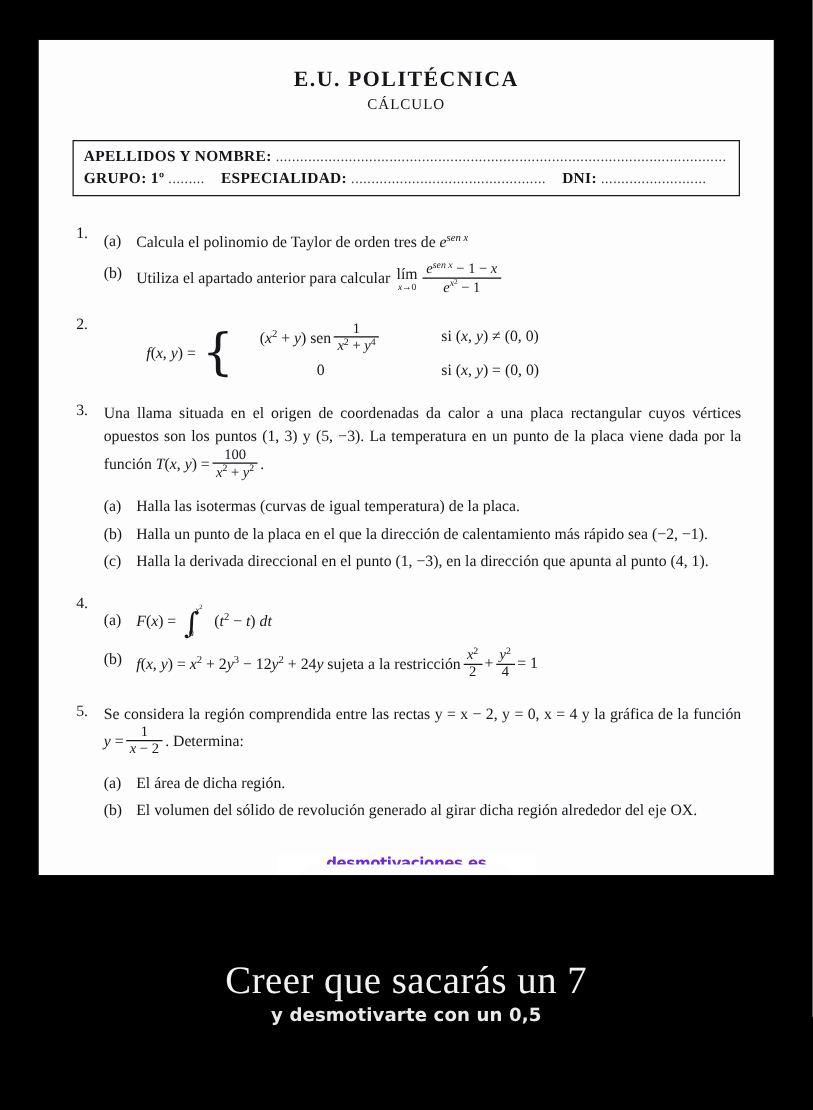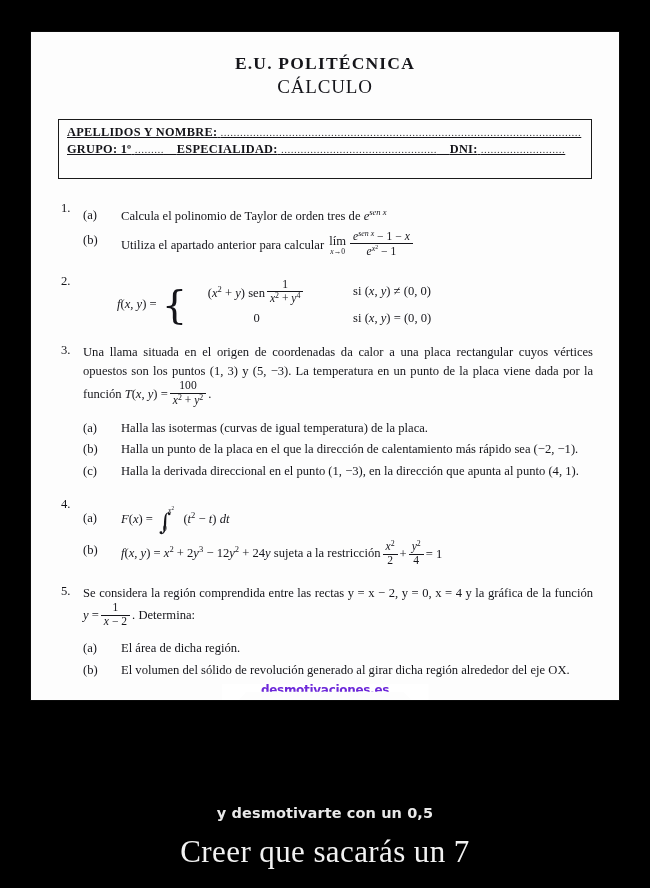--- a/index.html
+++ b/index.html
@@ -16,43 +16,43 @@
     box-shadow:0 0 0 1px #0b0b0b;
   }
   .paper-pad{padding:14px 26px 0 26px;}
 
   
   .school{
     text-align:center;font-size:17.5px;letter-spacing:1.2px;
     font-weight:700;margin:7px 0 0 0;
   }
   .subject{
-    text-align:center;font-size:19px;letter-spacing:.8px;margin:2px 0 0 0;
+    text-align:center;font-size:12px;letter-spacing:.8px;margin:2px 0 0 0;
   }
   .examdate{
     text-align:center;font-size:12.5px;margin:4px 0 0 0;
   }
 
   
   .idbox{
     margin:21px 1px 0 1px;border:1.3px solid #1b1b1b;
-    padding:4px 8px 20px 8px;line-height:1.38;text-decoration:underline;
+    padding:4px 8px 5px 8px;line-height:1.38;
   }
   .idrow{font-size:12px;white-space:nowrap;letter-spacing:.2px;}
   .idlabel{font-weight:700;font-size:12.3px;letter-spacing:.3px;}
   .dots{letter-spacing:.5px;font-size:11px;color:#3a3a3a;}
 
   
   .exlist{margin-top:22px;}
   .ex{display:flex;margin-bottom:12px;}
   .ex-num{width:22px;flex:0 0 22px;text-align:left;font-size:12.6px;padding-left:4px;}
   .ex-body{flex:1 1 auto;font-size:12.6px;line-height:1.5;text-align:justify;}
   .sub{display:flex;margin-top:5px;}
   .sub-lab{width:26px;flex:0 0 26px;font-size:12.6px;}
-  .sub-body{flex:1 1 auto;font-size:12.6px;line-height:1.5;text-align:justify;margin-left:12px;}
+  .sub-body{flex:1 1 auto;font-size:12.6px;line-height:1.5;text-align:justify;}
   .tight{margin-top:3px;}
 
   
   i.v{font-style:italic;}
   .sup{font-size:.68em;vertical-align:.55em;font-style:italic;}
   .supn{font-size:.68em;vertical-align:.55em;}
   .frac{display:inline-block;vertical-align:middle;text-align:center;
         font-size:.92em;line-height:1.08;margin:0 2px;position:relative;top:-1px;}
   .frac .num{display:block;padding:0 3px;}
   .frac .den{display:block;border-top:1px solid #15151a;padding:0 3px;}
@@ -79,21 +79,21 @@
     clip-path:polygon(0 0,100% 0,100% 100%,92% 100%,88% 45%,12% 45%,8% 100%,0 100%);
     display:flex;align-items:flex-start;justify-content:center;
   }
   .wm-text{
     font-family:"DejaVu Sans",sans-serif;font-size:12px;font-weight:700;
     color:#6d28d9;letter-spacing:-.3px;line-height:13px;
   }
 
   
   .cap-main{
-    position:absolute;left:0;right:0;top:834px;text-align:center;
+    position:absolute;left:0;right:0;top:766px;text-align:center;
     color:#f2f2f2;font-family:"Liberation Serif",serif;
     font-size:31px;letter-spacing:.4px;
   }
   .cap-sub{
     position:absolute;left:0;right:0;top:805px;text-align:center;
     color:#e9e9e9;font-family:"DejaVu Sans",sans-serif;
     font-size:14.5px;font-weight:700;letter-spacing:.1px;
   }
 </style>
 </head>

